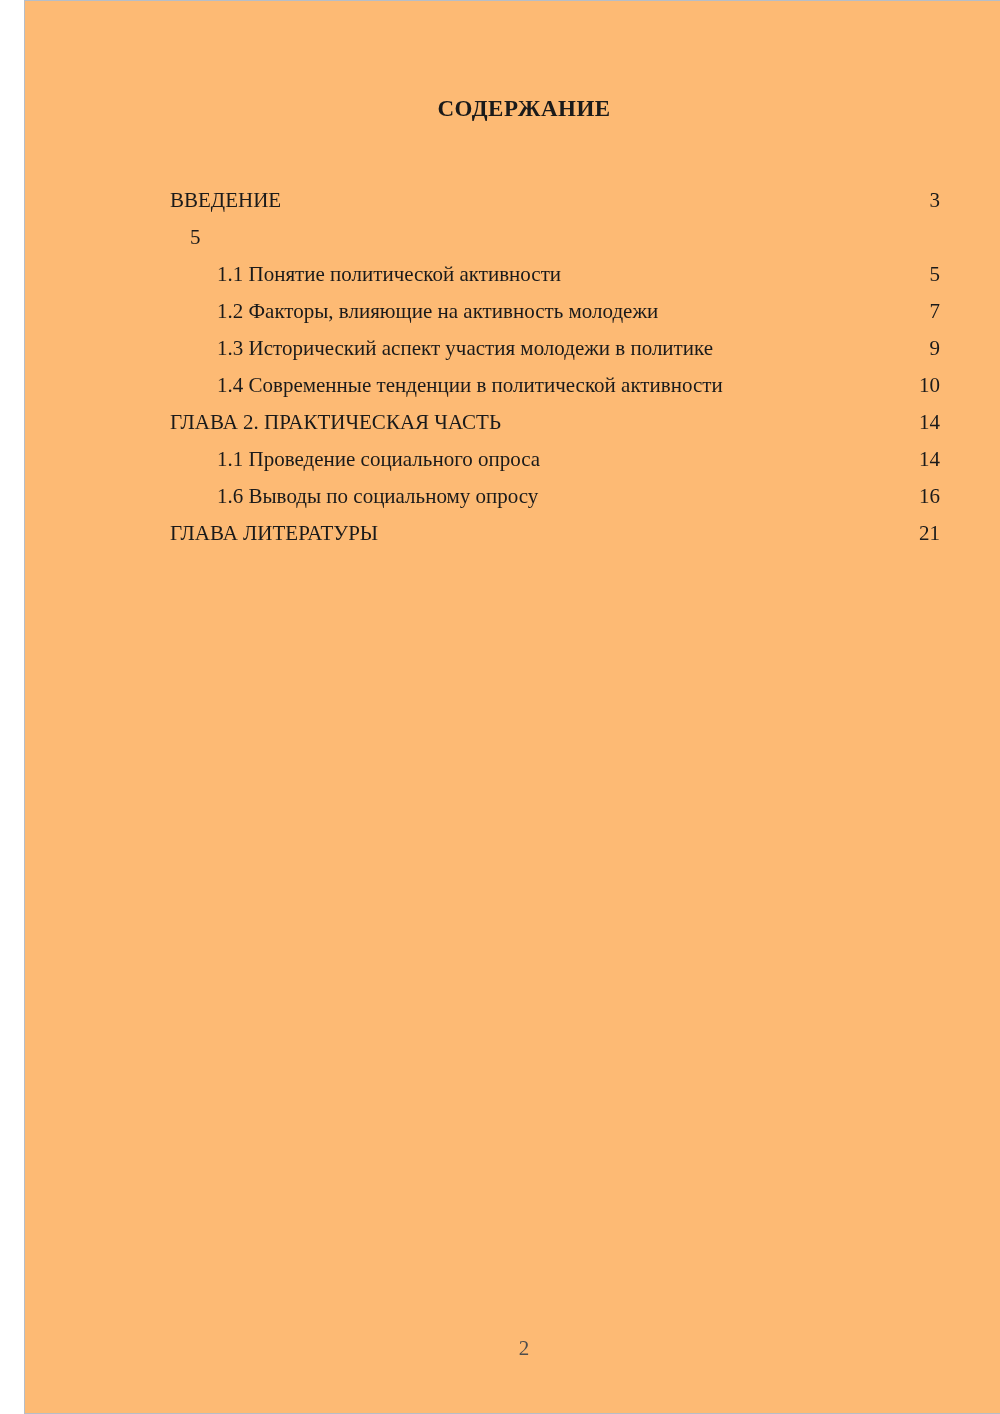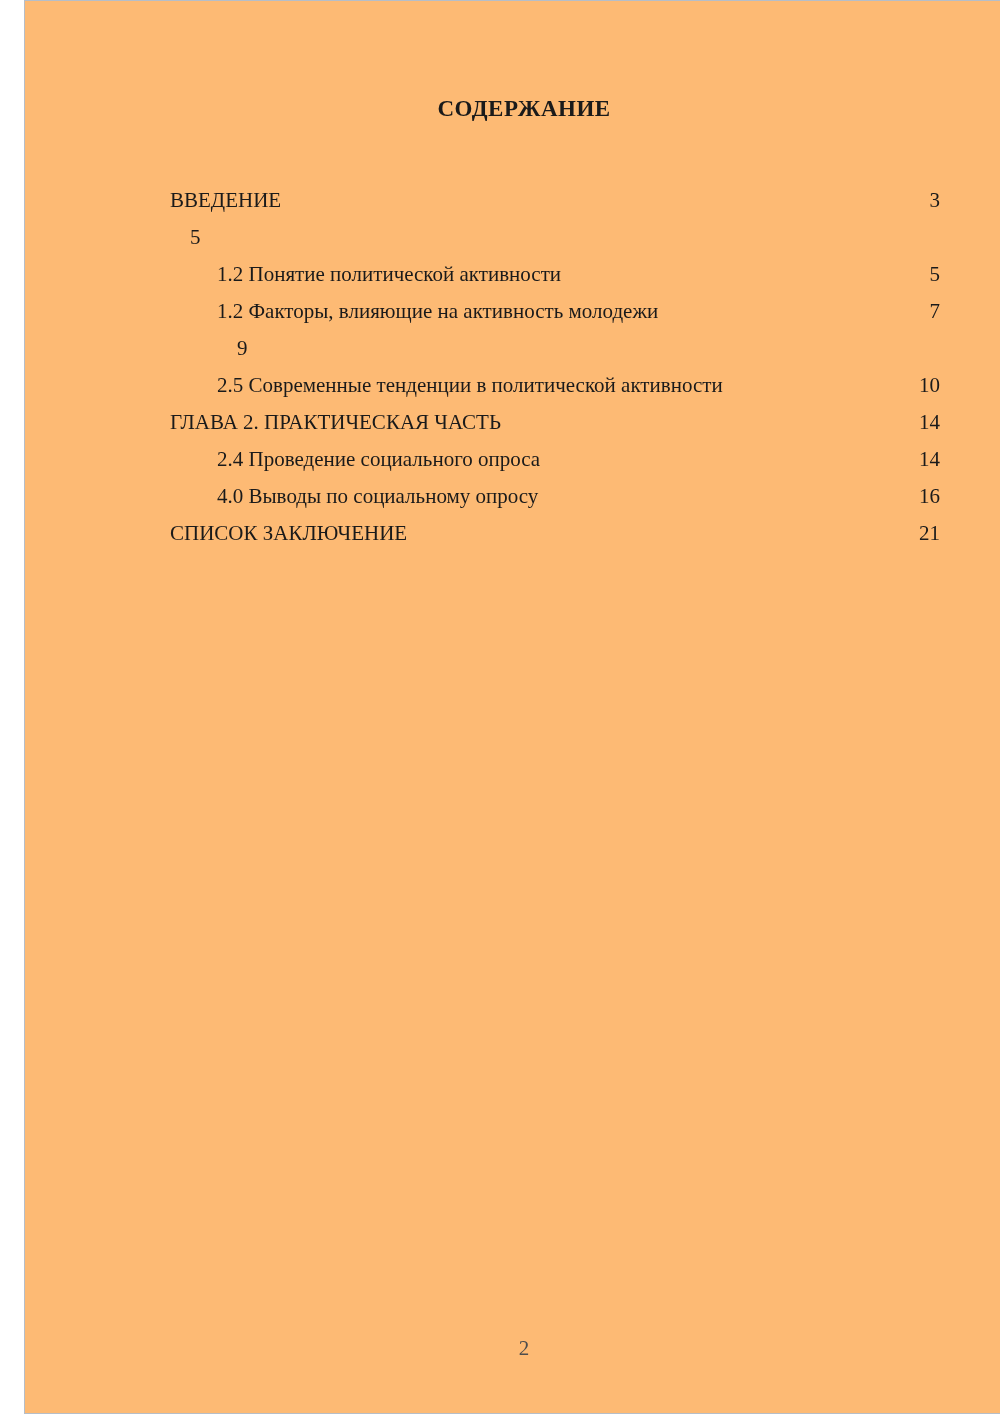--- a/index.html
+++ b/index.html
@@ -76,56 +76,57 @@
     <div class="toc-row">
       <span class="toc-label">ВВЕДЕНИЕ</span>
       <span class="toc-page">3</span>
     </div>
 
     <div class="toc-row">
       <span class="toc-page">5</span>
     </div>
 
     <div class="toc-row sub">
-      <span class="toc-label">1.2 Понятие политической активности</span>
+      <span class="toc-label">1.1 Понятие политической активности</span>
       <span class="toc-page">5</span>
     </div>
 
     <div class="toc-row sub">
       <span class="toc-label">1.2 Факторы, влияющие на активность молодежи</span>
       <span class="toc-page">7</span>
     </div>
 
     <div class="toc-row sub">
+      <span class="toc-label">1.3 Исторический аспект участия молодежи в политике</span>
       <span class="toc-page">9</span>
     </div>
 
     <div class="toc-row sub">
-      <span class="toc-label">2.5 Современные тенденции в политической активности</span>
+      <span class="toc-label">1.4 Современные тенденции в политической активности</span>
       <span class="toc-page">10</span>
     </div>
 
     <div class="toc-row">
       <span class="toc-label">ГЛАВА 2. ПРАКТИЧЕСКАЯ ЧАСТЬ</span>
       <span class="toc-page">14</span>
     </div>
 
     <div class="toc-row sub">
-      <span class="toc-label">2.4 Проведение социального опроса</span>
+      <span class="toc-label">1.1 Проведение социального опроса</span>
       <span class="toc-page">14</span>
     </div>
 
     <div class="toc-row sub">
-      <span class="toc-label">4.0 Выводы по социальному опросу</span>
+      <span class="toc-label">1.6 Выводы по социальному опросу</span>
       <span class="toc-page">16</span>
     </div>
 
 
     <div class="toc-row">
-      <span class="toc-label">СПИСОК ЗАКЛЮЧЕНИЕ</span>
+      <span class="toc-label">ГЛАВА ЛИТЕРАТУРЫ</span>
       <span class="toc-page">21</span>
     </div>
 
   </div>
 
   <div class="page-number">2</div>
 
 </div>
 
 </body></html>

